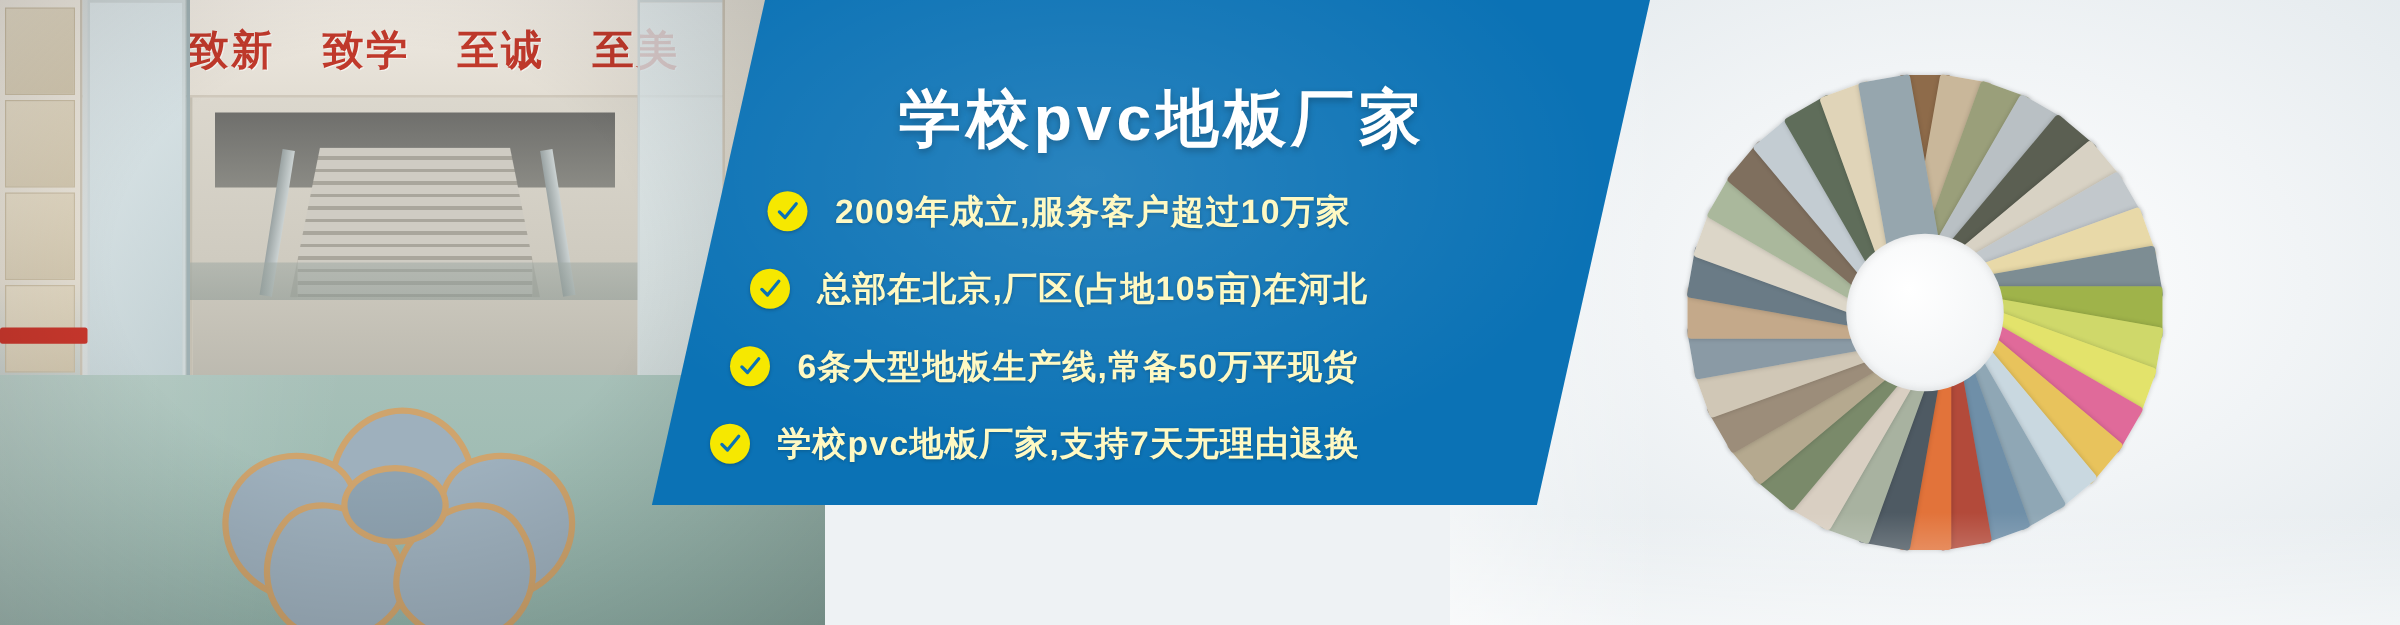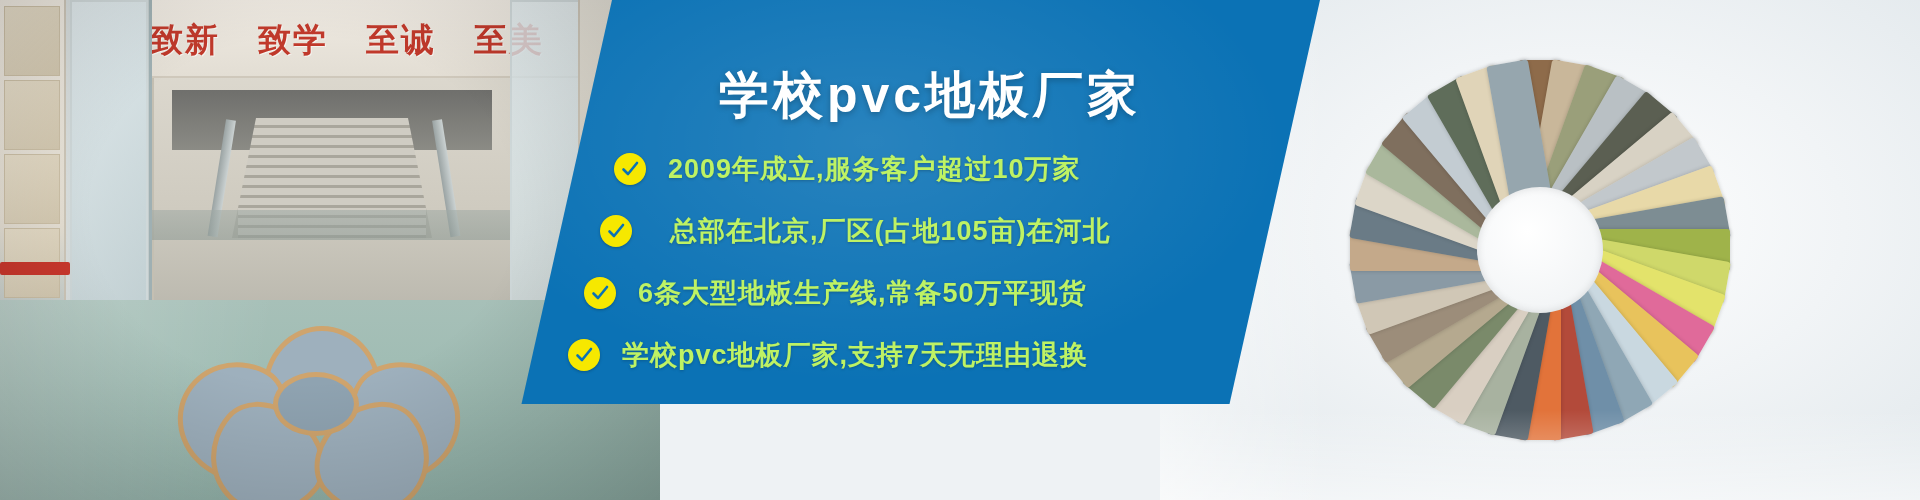--- a/index.html
+++ b/index.html
@@ -160,29 +160,29 @@
   }
 
   .bullets {
     position: absolute; left: 100px; top: 142px;
     width: 640px;
   }
   .bullet {
     display: flex; align-items: center;
     height: 54px;
     margin-bottom: 8px;
-    color: #bef264;
+    color: #fef9c3;
     font-size: 27px;
     font-weight: bold;
     letter-spacing: 1px;
     white-space: nowrap;
     text-shadow: 0 1px 3px rgba(0,0,0,.22);
   }
   .bullet:nth-child(1) { margin-left: 14px; }
-  .bullet:nth-child(2) { margin-left: 0px; gap: 16px; }
+  .bullet:nth-child(2) { margin-left: 0px; }
   .bullet:nth-child(3) { margin-left: -16px; }
   .bullet:nth-child(4) { margin-left: -32px; }
 
   .check {
     flex: 0 0 auto;
     width: 32px; height: 32px;
     margin-right: 22px;
     border-radius: 50%;
     background: #f6e800;
     display: flex; align-items: center; justify-content: center;

